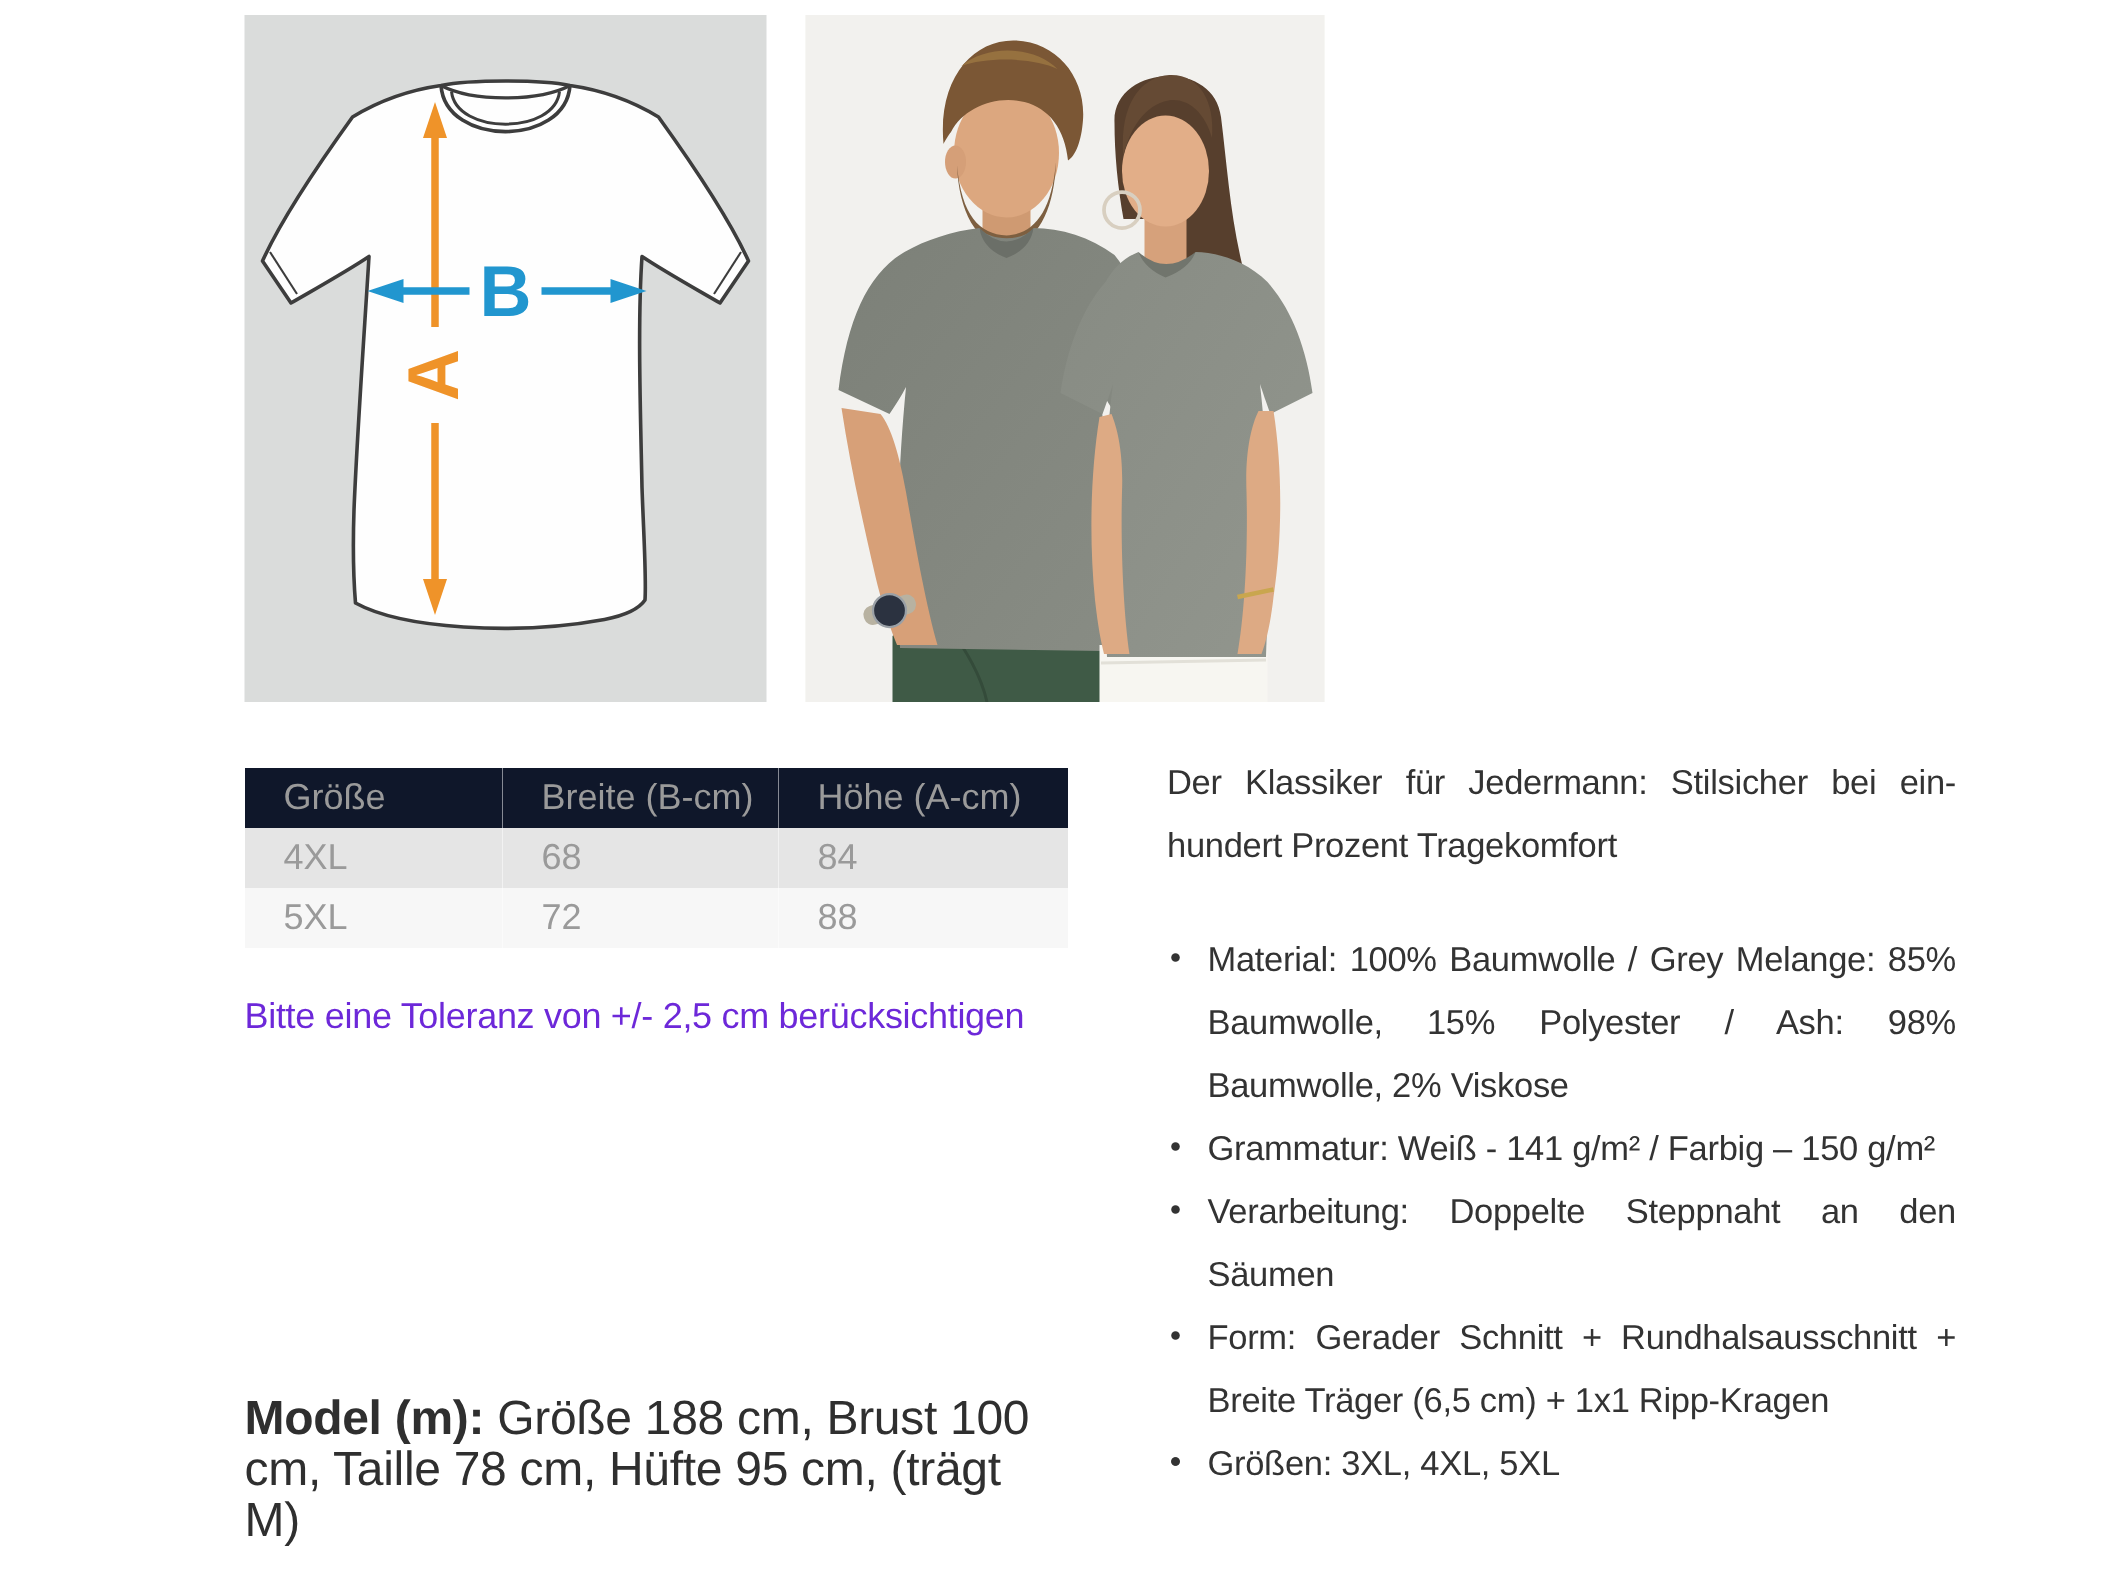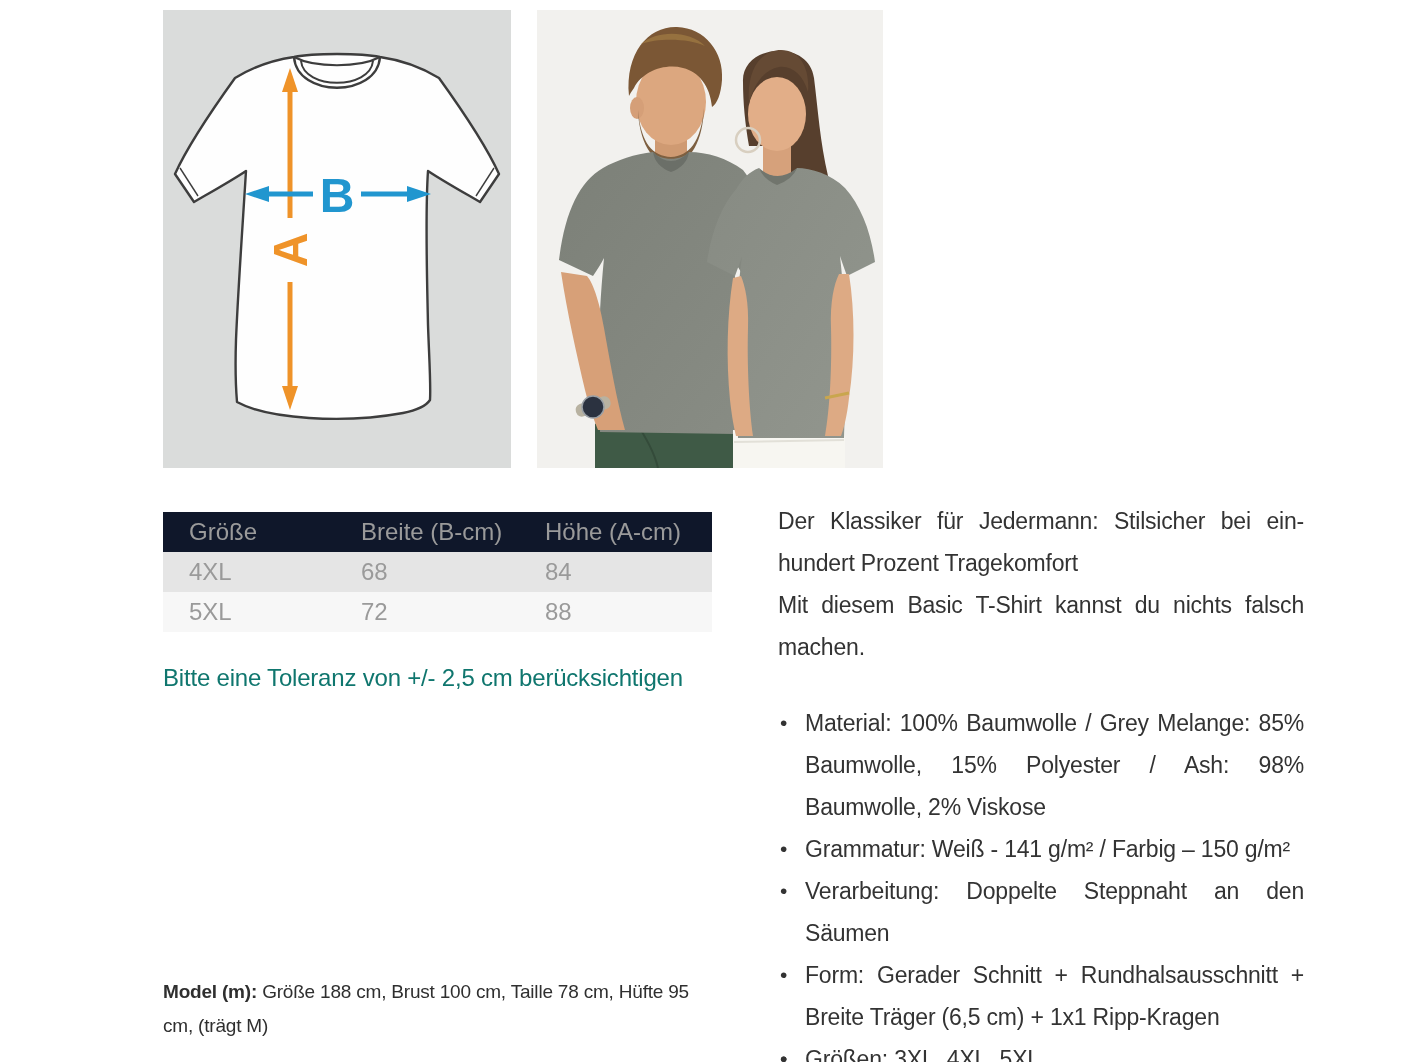--- a/index.html
+++ b/index.html
@@ -13,22 +13,22 @@
   .diagram-box svg, .photo-box svg { display:block; width:100%; height:100%; }
   svg text { font-family:"Liberation Sans", sans-serif; font-weight:bold; }
 
   
   .left-col { position:absolute; left:163px; top:512px; width:549px; height:550px; }
   table.size-table { border-collapse:collapse; width:549px; font-size:24px; color:#9a9a9a; table-layout:fixed; }
   table.size-table th, table.size-table td { font-weight:normal; text-align:left; padding:0 0 0 26px; height:40px; white-space:nowrap; overflow:hidden; }
   table.size-table thead tr { background:#0f172a; }
   table.size-table tbody tr:nth-child(odd)  { background:#e5e5e5; }
   table.size-table tbody tr:nth-child(even) { background:#f7f7f7; }
-  .tolerance { margin:32px 0 0 0; font-size:24px; letter-spacing:-0.2px; color:#0f766e; }
-  .model-note { position:absolute; left:0; bottom:0; width:545px; font-size:19px; line-height:34px; color:#2f2f2f; letter-spacing:-0.2px; }
+  .tolerance { margin:32px 0 0 0; font-size:24px; letter-spacing:-0.2px; color:#6d28d9; }
+  .model-note { position:absolute; left:0; bottom:0; width:545px; font-size:32px; line-height:34px; color:#2f2f2f; letter-spacing:-0.2px; }
   .model-note strong { font-weight:bold; }
 
   
   .right-col { position:absolute; left:735px; top:500px; width:526px; font-size:23px; line-height:42px; letter-spacing:-0.2px; color:#333333;margin-left:43px; }
   .right-col p { margin:0; text-align:justify; }
   ul.features { margin:34px 0 0 0; padding:0; list-style:none; }
   ul.features li { position:relative; padding-left:27px; text-align:justify; }
   ul.features li .bullet-dot { position:absolute; left:2px; top:0; font-size:21px; color:#333; }
 </style>
 </head>
@@ -180,21 +180,20 @@
       </tbody>
     </table>
 
     <p class="tolerance">Bitte eine Toleranz von +/- 2,5 cm berücksichtigen</p>
 
     <p class="model-note"><strong>Model (m):</strong> <span>Größe 188 cm, Brust 100 cm, Taille 78 cm, Hüfte 95 cm, (trägt M)</span></p>
   </div>
 
   <div class="right-col">
     <p>Der Klassiker für Jedermann: Stilsicher bei ein-hundert Prozent Tragekomfort</p>
-    <p>Mit diesem Basic T-Shirt kannst du nichts falsch machen.</p>
     <ul class="features">
       <li><span class="bullet-dot">•</span><span>Material: 100% Baumwolle / Grey Melange: 85% Baumwolle, 15% Polyester / Ash: 98% Baumwolle, 2% Viskose</span></li>
       <li><span class="bullet-dot">•</span><span>Grammatur: Weiß - 141 g/m² / Farbig – 150 g/m²</span></li>
       <li><span class="bullet-dot">•</span><span>Verarbeitung: Doppelte Steppnaht an den Säumen</span></li>
       <li><span class="bullet-dot">•</span><span>Form: Gerader Schnitt + Rundhalsausschnitt + Breite Träger (6,5 cm) + 1x1 Ripp-Kragen</span></li>
       <li><span class="bullet-dot">•</span></li>
       <li><span class="bullet-dot">•</span><span>Größen: 3XL, 4XL, 5XL</span></li>
     </ul>
   </div>
 

